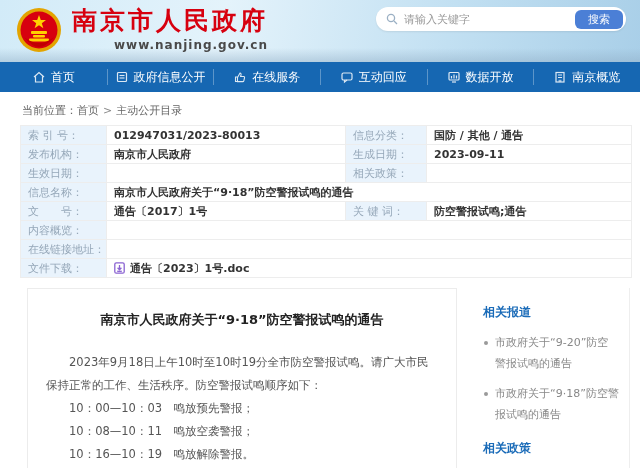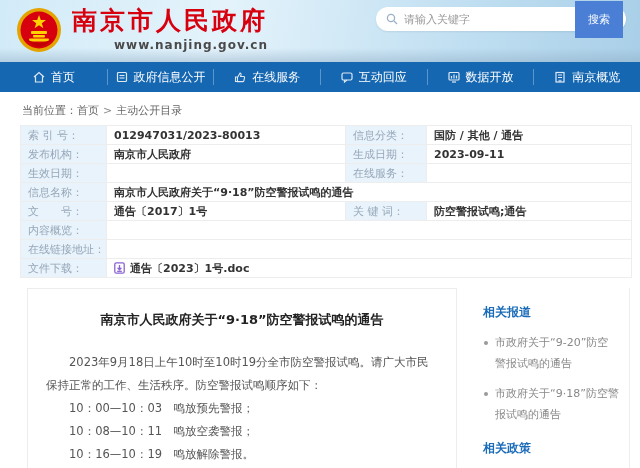--- a/index.html
+++ b/index.html
@@ -27,22 +27,22 @@
     background:#fff; border-radius:13px; display:flex; align-items:center;
     padding:0 3px 0 10px; box-shadow:0 1px 2px rgba(0,0,0,.08);
   }
   .search-bar .mag { width:12px; height:12px; flex:0 0 auto; margin-right:6px; }
   .search-input {
     border:none; outline:none; flex:1; font-size:11px; color:#666; background:transparent;
     font-family: "DejaVu Sans", "Liberation Sans", sans-serif;
   }
   .search-input::placeholder { color:#999; }
   .search-btn {
-    background:#4b7fd6; color:#fff; border:none; border-radius:0;
-    height:37px; padding:0 13px; font-size:11px; cursor:pointer;
+    background:#4b7fd6; color:#fff; border:none; border-radius:6px;
+    height:19px; padding:0 13px; font-size:11px; cursor:pointer;
     font-family: "DejaVu Sans", "Liberation Sans", sans-serif;
   }
   
   .nav { height:30px; background:#1667b2; display:flex; }
   .nav-item {
     flex:1; display:flex; align-items:center; justify-content:center;
     color:#fff; font-size:12px; cursor:pointer; position:relative;
   }
   .nav-item + .nav-item::before {
     content:""; position:absolute; left:0; top:7px; bottom:7px; width:1px;
@@ -181,21 +181,21 @@
   </tr>
   <tr>
     <td class="lbl">发布机构：</td>
     <td class="val">南京市人民政府</td>
     <td class="lbl">生成日期：</td>
     <td class="val">2023-09-11</td>
   </tr>
   <tr>
     <td class="lbl">生效日期：</td>
     <td class="val"></td>
-    <td class="lbl">在线服务：</td>
+    <td class="lbl">相关政策：</td>
     <td class="val"></td>
   </tr>
   <tr>
     <td class="lbl">信息名称：</td>
     <td class="val" colspan="3">南京市人民政府关于“9·18”防空警报试鸣的通告</td>
   </tr>
   <tr>
     <td class="lbl">文　　号：</td>
     <td class="val">通告〔2017〕1号</td>
     <td class="lbl">关 键 词：</td>

